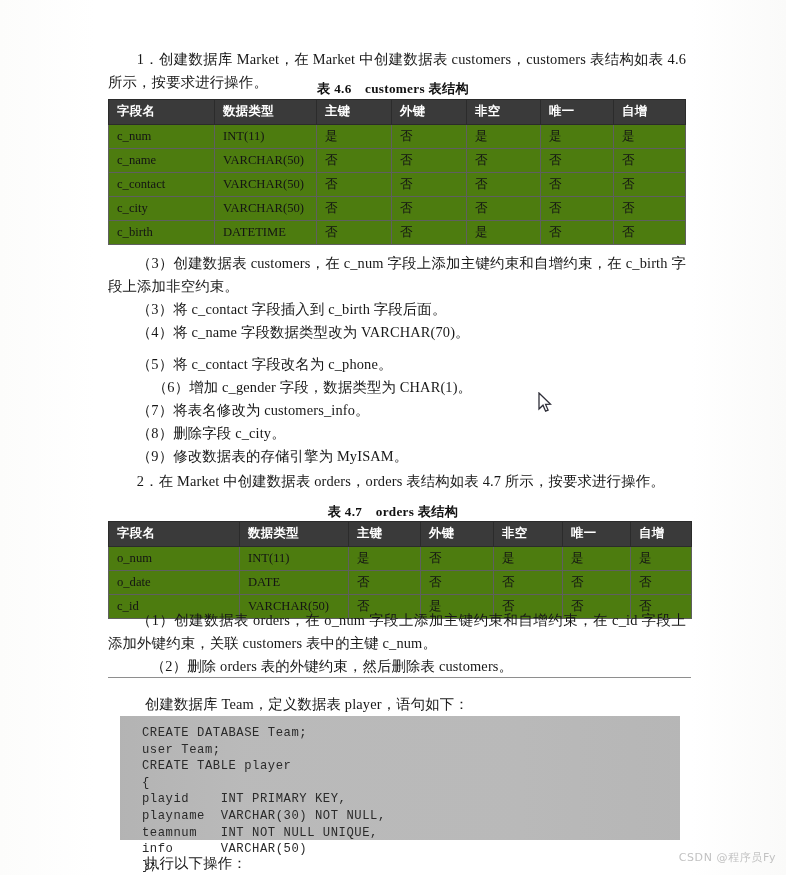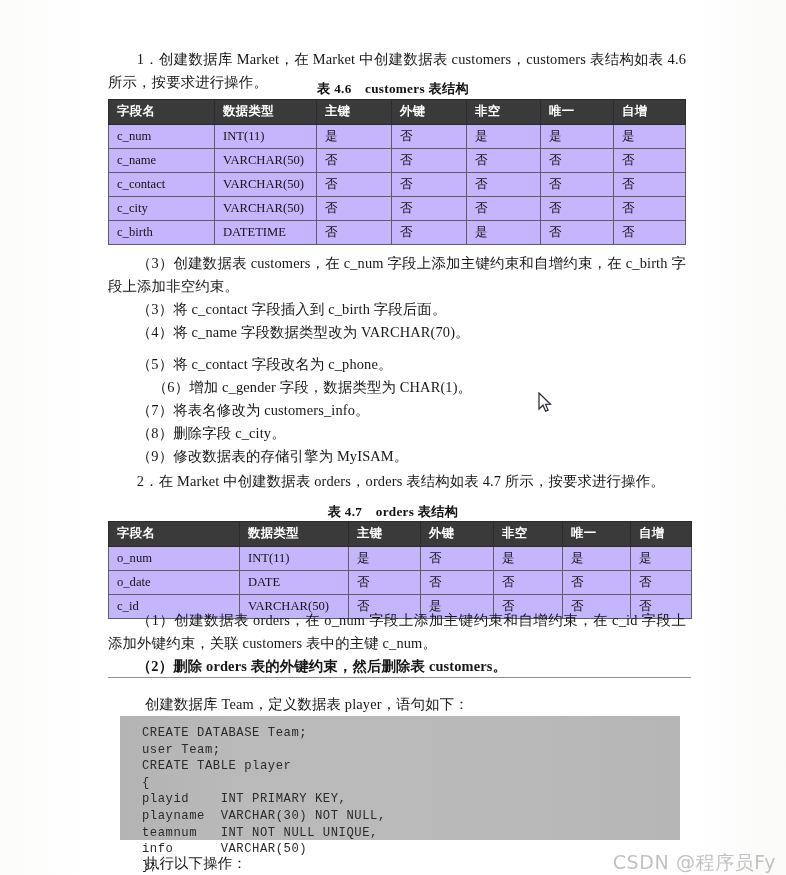--- a/index.html
+++ b/index.html
@@ -68,21 +68,21 @@
   .dtable thead th {
     background: #3a3a3a;
     color: #ffffff;
     font-weight: bold;
     font-family: "Liberation Sans", "DejaVu Sans", sans-serif;
     font-size: 12.4px;
     border: 1px solid #2b2b2b;
     letter-spacing: 0.4px;
     height: 19px;
   }
-  .dtable tbody td { background: #c4b5fd; }
+  .dtable tbody td { background: #4d7c0f; }
 
   
   .hrule {
     position: absolute;
     height: 1px;
     background: #8e8e8e;
   }
 
   
   .codeblock {
@@ -101,21 +101,21 @@
     line-height: 16.6px;
     color: #2a2a2a;
     letter-spacing: 0.55px;
     white-space: pre;
   }
 
   
   .watermark {
     position: absolute;
     font-family: "DejaVu Sans", "Liberation Sans", sans-serif;
-    font-size: 19px;
+    font-size: 11px;
     color: #c2c2c2;
     letter-spacing: 0.6px;
     white-space: nowrap;
   }
 
   
   .cursor {
     position: absolute;
     width: 14px;
     height: 21px;
@@ -260,21 +260,21 @@
         <td>否</td>
         <td>是</td>
         <td>否</td>
         <td>否</td>
         <td>否</td>
       </tr>
     </tbody>
   </table>
 
   <div class="para indent2" style="left:108px; top:609px; width:578px;">（1）创建数据表 orders，在 o_num 字段上添加主键约束和自增约束，在 c_id 字段上添加外键约束，关联 customers 表中的主键 c_num。</div>
-  <div class="para indent2" style="left:108px; top:655px; width:578px;font-weight:bold;">（2）删除 orders 表的外键约束，然后删除表 customers。</div>
+  <div class="para indent2" style="left:122px; top:655px; width:578px;">（2）删除 orders 表的外键约束，然后删除表 customers。</div>
 
   <div class="hrule" style="left:108px; top:677px; width:583px;"></div>
 
   <div class="para" style="left:145px; top:693px; width:540px;">创建数据库 Team，定义数据表 player，语句如下：</div>
 
   <div class="codeblock" style="left:120px; top:716px; width:560px; height:124px;">
     <pre>CREATE DATABASE Team;
 user Team;
 CREATE TABLE player
 {

